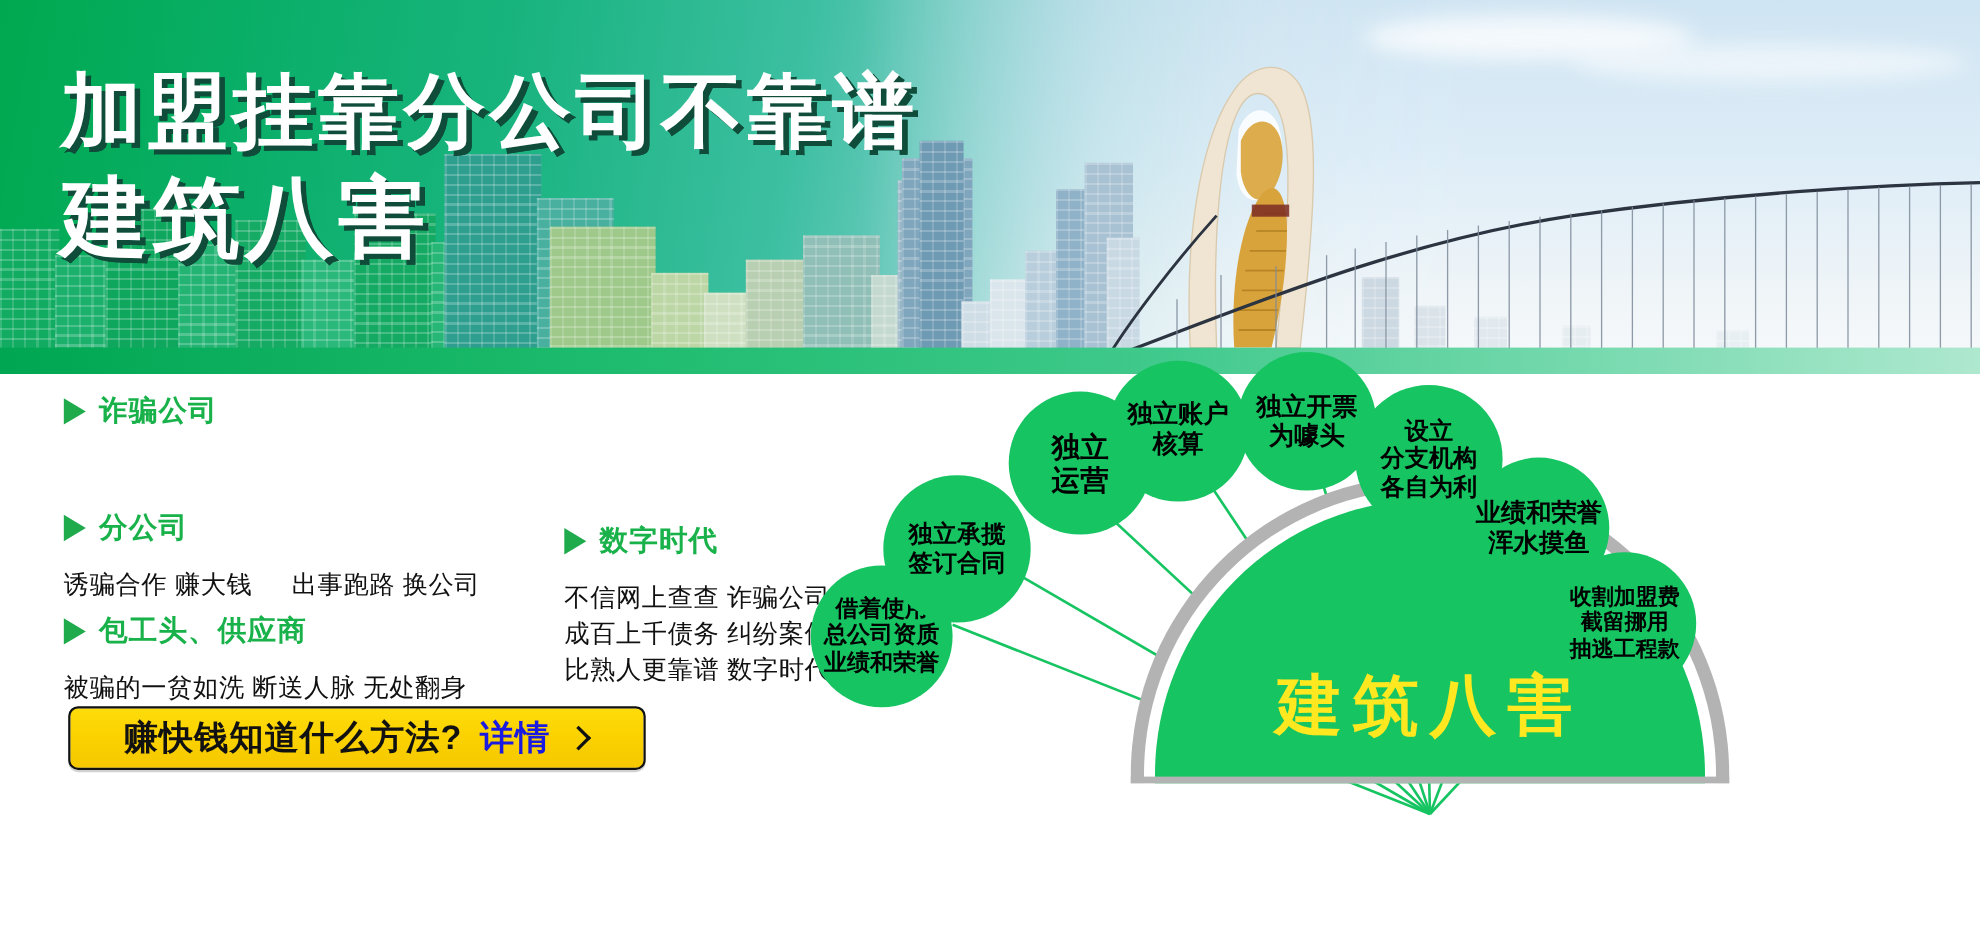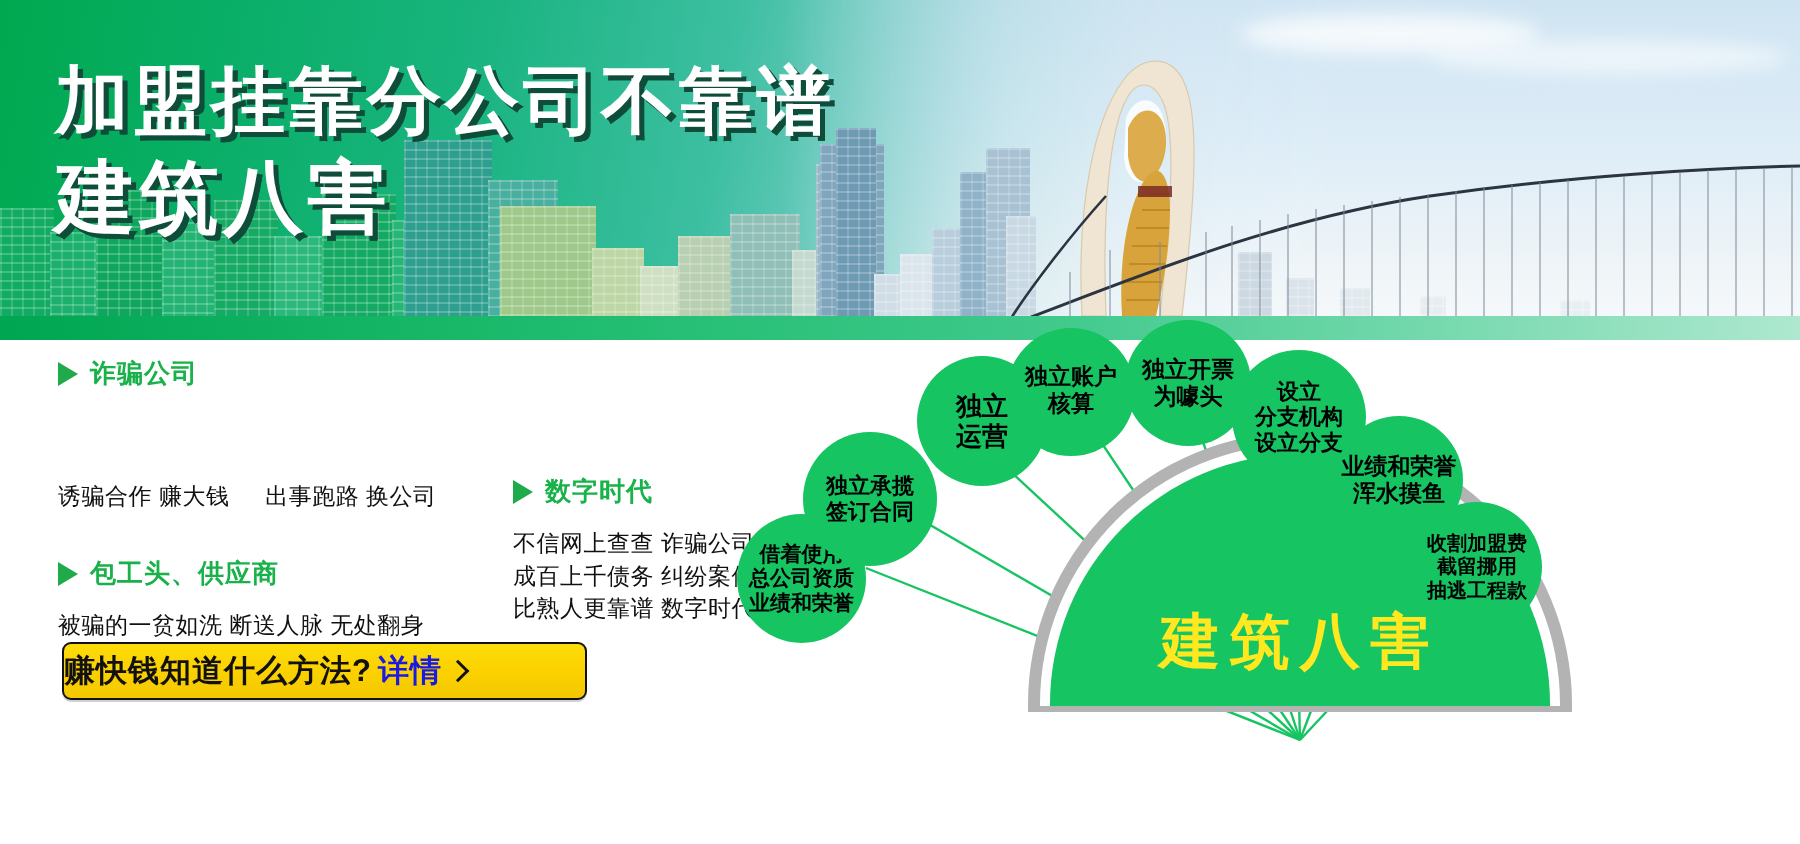--- a/index.html
+++ b/index.html
@@ -86,21 +86,21 @@
   .blk-c .sec-body { margin-top:18px; }
   .blk-d { position:absolute; left:513px; top:122px;margin-top:12px; }
   .blk-d .sec-body { margin-top:18px; }
 
   
   .cta {
     position:absolute; left:62px; top:302px;
     width:525px; height:58px;
     background: linear-gradient(180deg,#fddc0a 0%, #fbd200 48%, #f5c800 100%);
     border:2px solid #111; border-radius:9px;
-    display:flex; align-items:center; 
+    display:flex; align-items:center; justify-content:center; gap:10px;
     box-shadow: 0 2px 0 rgba(0,0,0,.18);
     cursor:pointer;
   }
   .cta .t1 { color:#111; font-size:31px; font-weight:700; letter-spacing:1px; }
   .cta .t2 { color:#1a1ae0; font-size:31px; font-weight:700; letter-spacing:1px; margin-left:6px; }
   .cta .chev {
     width:16px; height:16px; margin-left:8px; margin-right:2px;
     border-right:3px solid #111; border-top:3px solid #111;
     transform: rotate(45deg);
   }
@@ -296,20 +296,24 @@
   <div class="left-col">
 
     <div class="blk-a">
       <div class="sec-head">
         <span class="tri"></span>
         <span>诈骗公司</span>
       </div>
     </div>
 
     <div class="blk-b">
+      <div class="sec-head">
+        <span class="tri"></span>
+        <span>分公司</span>
+      </div>
       <div class="sec-body">
         <span>诱骗合作 赚大钱</span>
         <span class="sp"></span>
         <span>出事跑路 换公司</span>
       </div>
     </div>
 
     <div class="blk-c">
       <div class="sec-head">
         <span class="tri"></span>
@@ -377,21 +381,21 @@
 
     <div class="bub" style="left:207px; top:-12px; width:128px; height:128px; font-size:23px;font-family:Liberation Mono, monospace;">
       <div><span>独立账户</span><br><span>核算</span></div>
     </div>
 
     <div class="bub" style="left:325px; top:-20px; width:126px; height:126px; font-size:23px;">
       <div><span>独立开票</span><br><span>为噱头</span></div>
     </div>
 
     <div class="bub" style="left:432px; top:10px; width:134px; height:134px; font-size:22px;">
-      <div><span>设立</span><br><span>分支机构</span><br><span>设立分支</span></div>
+      <div><span>设立</span><br><span>分支机构</span><br><span>各自为利</span></div>
     </div>
 
     <div class="bub" style="left:535px; top:76px; width:128px; height:128px; font-size:23px;">
       <div><span>业绩和荣誉</span><br><span>浑水摸鱼</span></div>
     </div>
 
     <div class="bub" style="left:612px; top:162px; width:130px; height:130px; font-size:20px;">
       <div><span>收割加盟费</span><br><span>截留挪用</span><br><span>抽逃工程款</span></div>
     </div>
 

